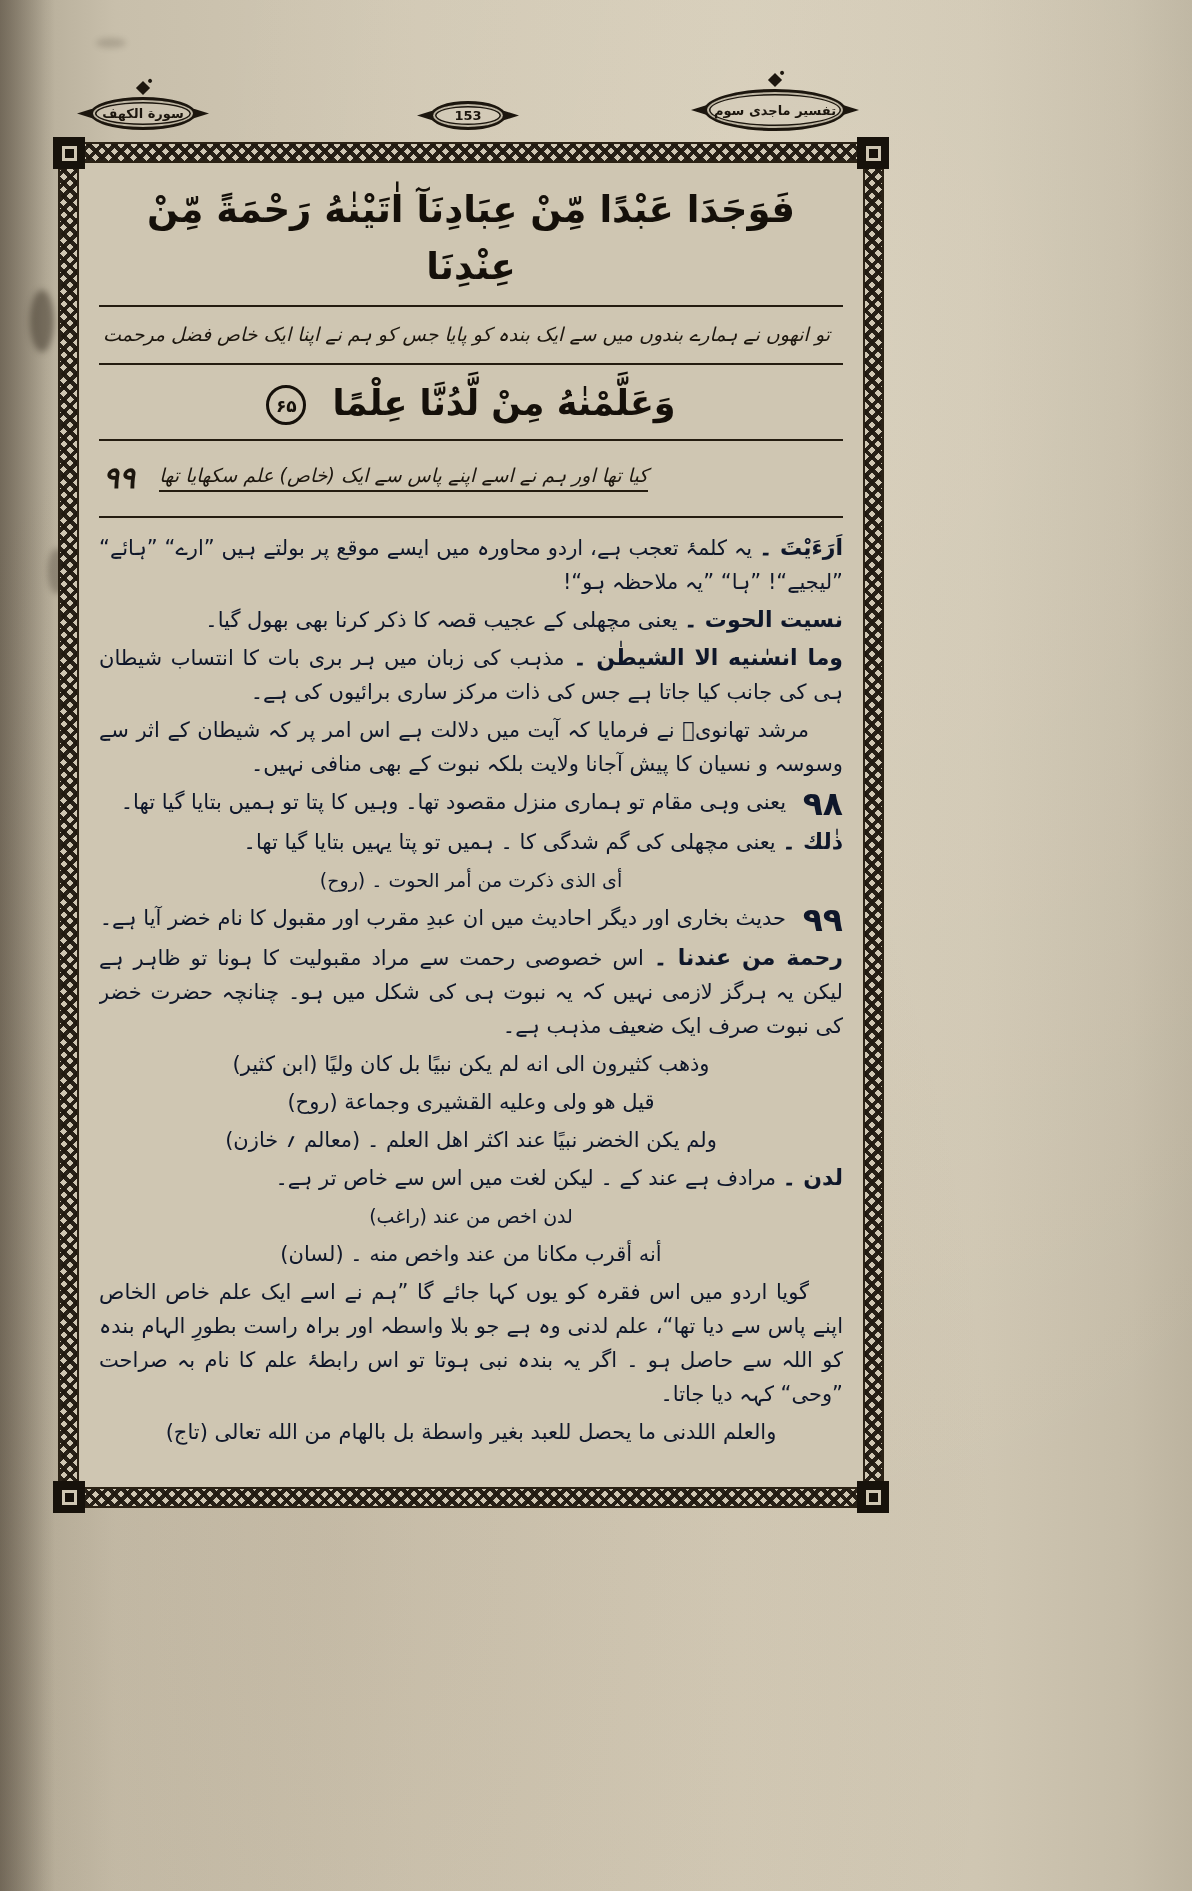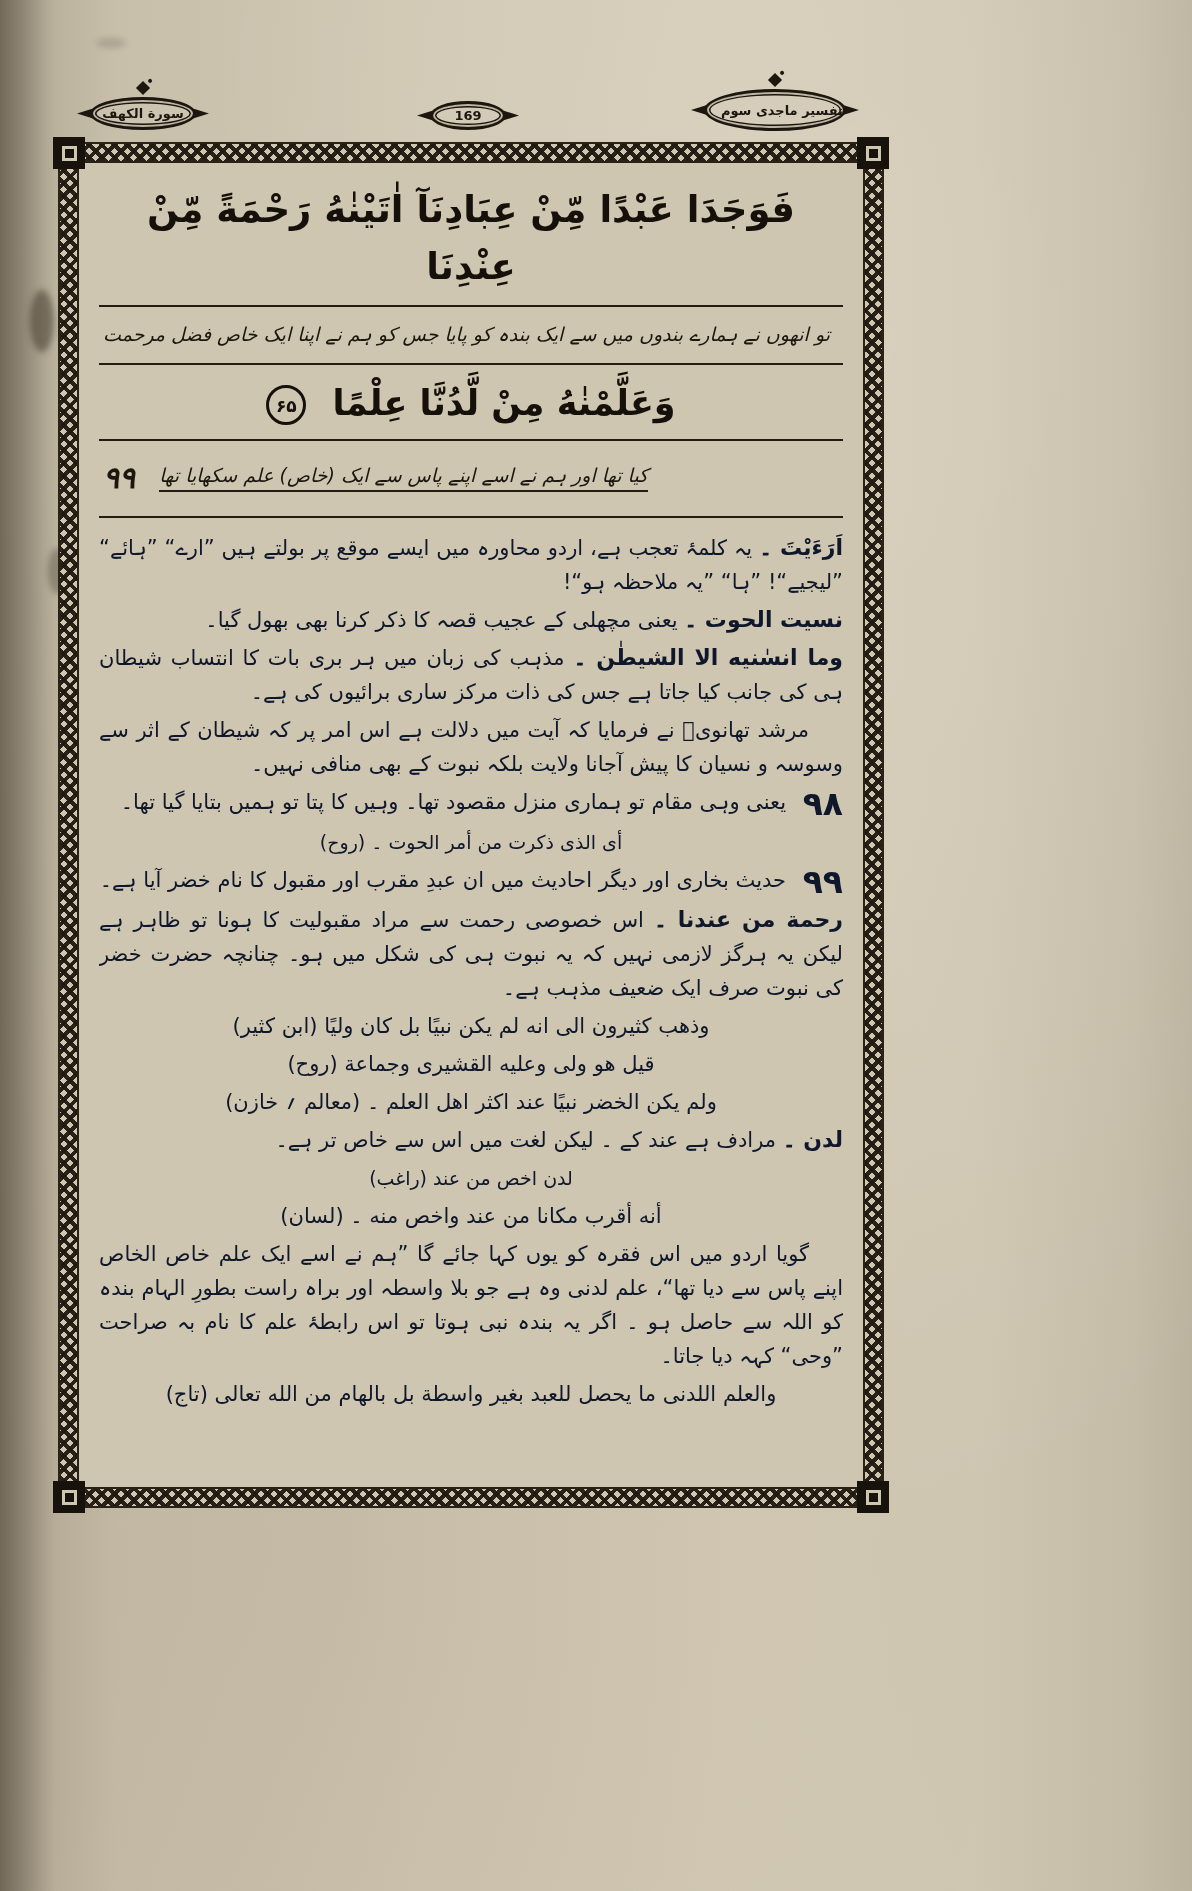--- a/index.html
+++ b/index.html
@@ -42,21 +42,21 @@
   }
   .cartouche::before, .cartouche::after {
     content: ""; position: absolute; top: 50%; transform: translateY(-50%);
     width: 16px; height: 10px; background: #1c160e;
   }
   .cartouche::before { left: -16px;  clip-path: polygon(0 50%, 100% 0, 100% 100%); }
   .cartouche::after  { right: -16px; clip-path: polygon(100% 50%, 0 0, 0 100%); }
   .c-label { font-size: 13px; font-weight: 700; white-space: nowrap; padding: 0 0; }
   .c-left   { left: 90px;  top: 97px;  width: 106px; height: 33px; }
   .c-center { left: 430px; top: 101px; width: 76px;  height: 29px; }
-  .c-right  { left: 704px; top: 89px;  width: 142px; height: 42px; justify-content: flex-end; }
+  .c-right  { left: 704px; top: 89px;  width: 142px; height: 42px; }
   .c-finial {
     position: absolute; top: -17px; left: 50%; transform: translateX(-50%) rotate(45deg);
     width: 10px; height: 10px; background: #1c160e;
   }
   .c-finial::after {
     content:""; position:absolute; left:3px; top:-7px; width:4px; height:4px;
     background:#1c160e; border-radius:50%;
   }
 
   
@@ -132,21 +132,21 @@
   <div class="smudge s2"></div>
   <div class="smudge s3"></div>
   <div class="smudge s4"></div>
 
   <div class="header">
     <div class="cartouche c-left">
       <span class="c-finial"></span>
       <span class="c-label">سورة الكهف</span>
     </div>
     <div class="cartouche c-center">
-      <span class="c-label">169</span>
+      <span class="c-label">153</span>
     </div>
     <div class="cartouche c-right">
       <span class="c-finial"></span>
       <span class="c-label">تفسير ماجدى سوم</span>
     </div>
   </div>
 
   <div class="frame">
     <div class="corner tl"></div>
     <div class="corner tr"></div>
@@ -172,20 +172,21 @@
         <span class="note-ref">۹۹</span>
       </div>
       <div class="sep"></div>
 
       <div class="commentary">
           <p class="para"><b class="lead">اَرَءَیْتَ ۔</b> <span>یہ کلمۂ تعجب ہے، اردو محاورہ میں ایسے موقع پر بولتے ہیں ”ارے“ ”ہائے“ ”لیجیے“! ”ہا“ ”یہ ملاحظہ ہو“!</span></p>
           <p class="para"><b class="lead">نسيت الحوت ۔</b> <span>یعنی مچھلی کے عجیب قصہ کا ذکر کرنا بھی بھول گیا۔</span></p>
           <p class="para"><b class="lead">وما انسٰنيه الا الشيطٰن ۔</b> <span>مذہب کی زبان میں ہر بری بات کا انتساب شیطان ہی کی جانب کیا جاتا ہے جس کی ذات مرکز ساری برائیوں کی ہے۔</span></p>
           <p class="para indent"><span>مرشد تھانویؒ نے فرمایا کہ آیت میں دلالت ہے اس امر پر کہ شیطان کے اثر سے وسوسہ و نسیان کا پیش آجانا ولایت بلکہ نبوت کے بھی منافی نہیں۔</span></p>
           <p class="para"><span class="note-num">۹۸</span> <span>یعنی وہی مقام تو ہماری منزل مقصود تھا۔ وہیں کا پتا تو ہمیں بتایا گیا تھا۔</span></p>
+          <p class="para"><b class="lead">ذٰلك ۔</b> <span>یعنی مچھلی کی گم شدگی کا ۔ ہمیں تو پتا یہیں بتایا گیا تھا۔</span></p>
           <p class="para align-right small"><span>أى الذى ذكرت من أمر الحوت ۔ (روح)</span></p>
           <p class="para"><span class="note-num">۹۹</span> <span>حدیث بخاری اور دیگر احادیث میں ان عبدِ مقرب اور مقبول کا نام خضر آیا ہے۔</span></p>
           <p class="para"><b class="lead">رحمة من عندنا ۔</b> <span>اس خصوصی رحمت سے مراد مقبولیت کا ہونا تو ظاہر ہے لیکن یہ ہرگز لازمی نہیں کہ یہ نبوت ہی کی شکل میں ہو۔ چنانچہ حضرت خضر کی نبوت صرف ایک ضعیف مذہب ہے۔</span></p>
           <p class="para align-center"><span>وذهب كثيرون الى انه لم يكن نبيًا بل كان وليًا (ابن كثير)</span></p>
           <p class="para align-center"><span>قيل هو ولى وعليه القشيرى وجماعة (روح)</span></p>
           <p class="para align-center"><span>ولم يكن الخضر نبيًا عند اكثر اهل العلم ۔ (معالم ؍ خازن)</span></p>
           <p class="para"><b class="lead">لدن ۔</b> <span>مرادف ہے عند کے ۔ لیکن لغت میں اس سے خاص تر ہے۔</span></p>
           <p class="para align-right small"><span>لدن اخص من عند (راغب)</span></p>
           <p class="para align-center"><span>أنه أقرب مكانا من عند واخص منه ۔ (لسان)</span></p>
           <p class="para indent"><span>گویا اردو میں اس فقرہ کو یوں کہا جائے گا ”ہم نے اسے ایک علم خاص الخاص اپنے پاس سے دیا تھا“، علم لدنی وہ ہے جو بلا واسطہ اور براہ راست بطورِ الہام بندہ کو اللہ سے حاصل ہو ۔ اگر یہ بندہ نبی ہوتا تو اس رابطۂ علم کا نام بہ صراحت ”وحی“ کہہ دیا جاتا۔</span></p>

